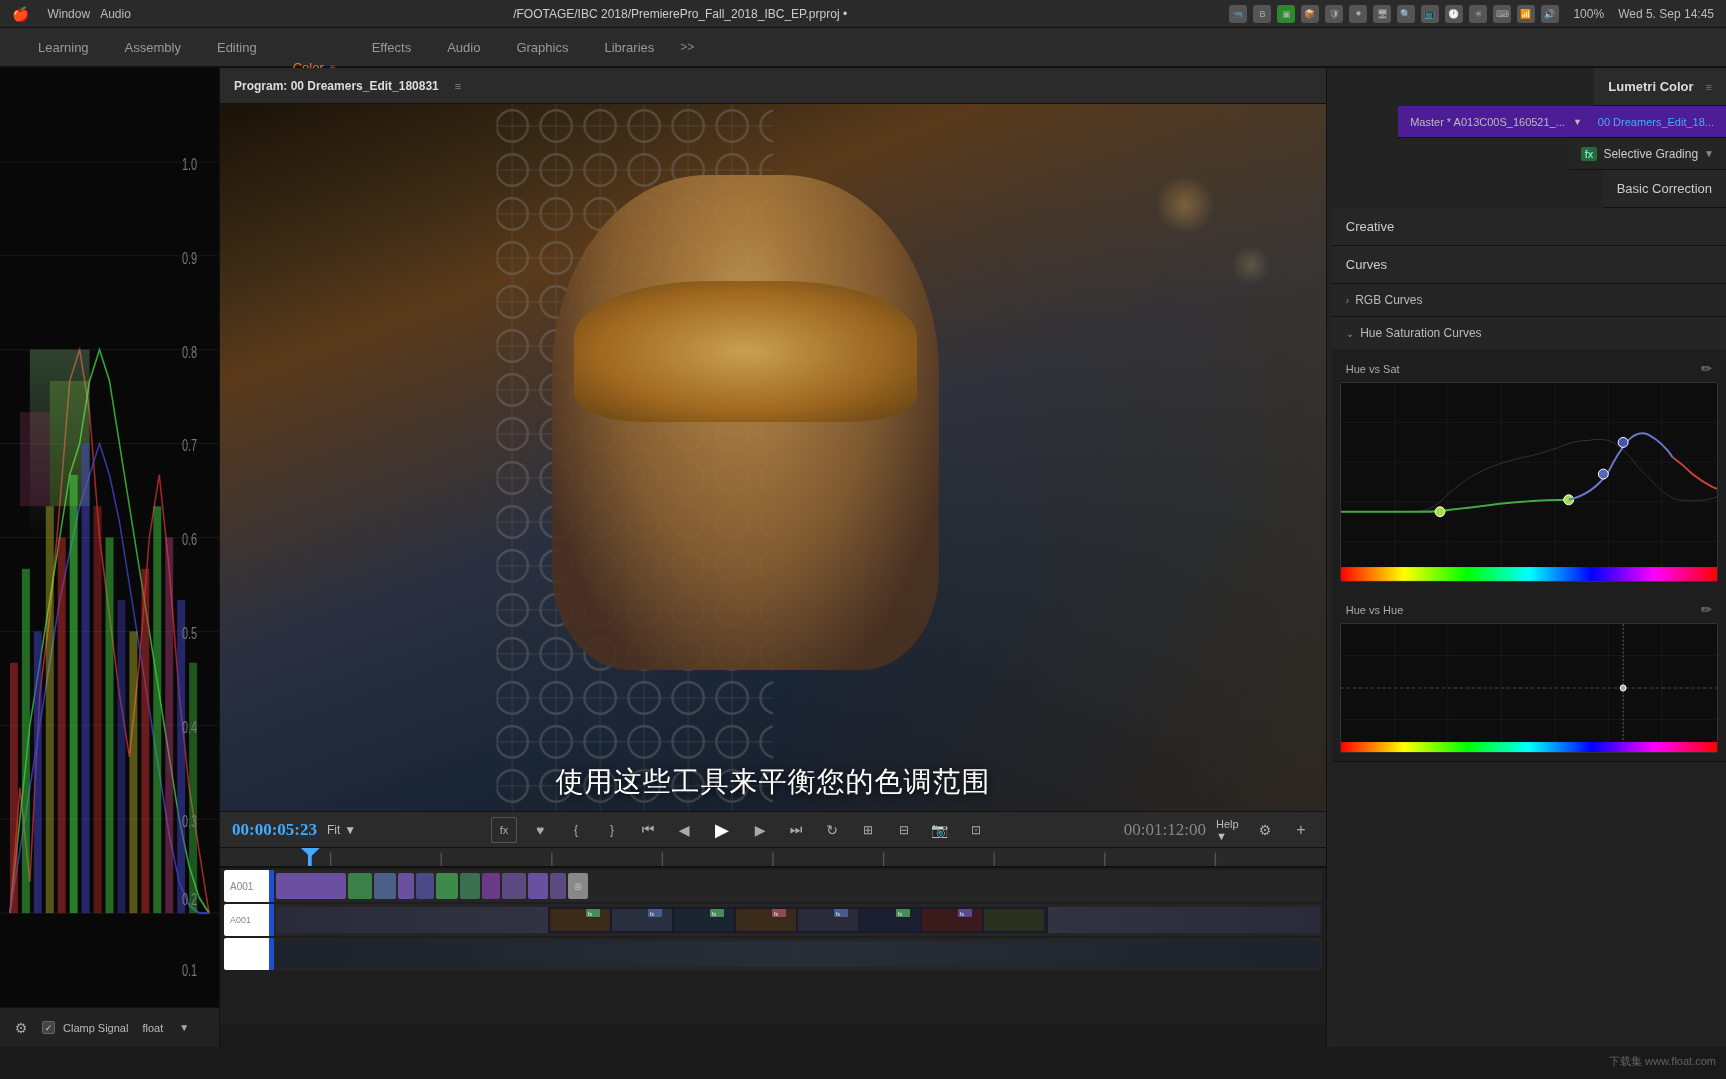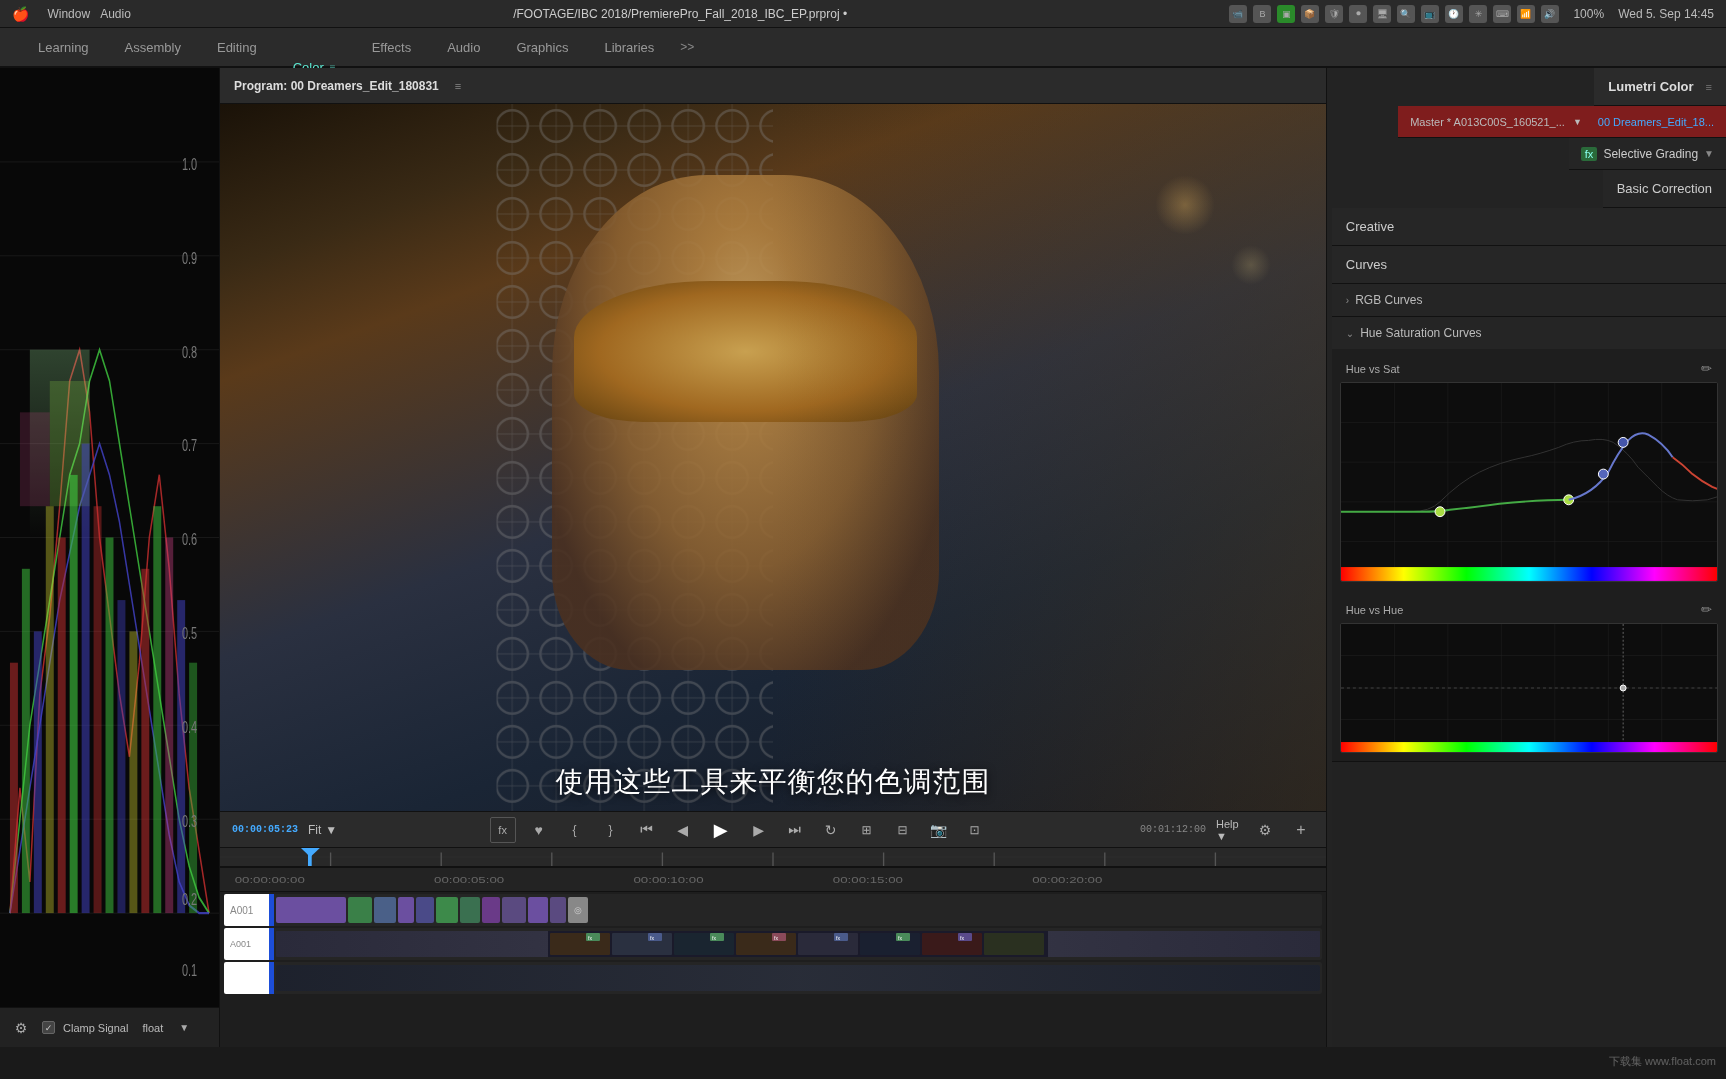--- a/index.html
+++ b/index.html
@@ -43,21 +43,21 @@
       padding: 0 18px;
       height: 40px;
       display: flex;
       align-items: center;
       font-size: 13px;
       color: #999;
       cursor: pointer;
       position: relative;
     }
     .workspace-tab.active {
-      color: #5eead4;
+      color: #f97316;
       margin-top: 40px;
     }
     .workspace-tab.active::after {
       content: '';
       position: absolute;
       bottom: 0;
       left: 0;
       right: 0;
       height: 2px;
       background: #4a9eff;
@@ -149,23 +149,23 @@
     .playback-controls {
       height: 36px;
       background: #2b2b2b;
       display: flex;
       align-items: center;
       padding: 0 12px;
       gap: 10px;
       border-top: 1px solid #111;
     }
     .timecode {
-      font-size: 10px;
+      font-size: 17px;
       color: #4af;
-      font-family: Liberation Mono, monospace;
+      font-family: Liberation Serif, serif;
       font-weight: 600;
     }
     .fit-dropdown {
       display: flex;
       align-items: center;
       gap: 4px;
       font-size: 12px;
       color: #bbb;
       cursor: pointer;
     }
@@ -313,21 +313,21 @@
       gap: 8px;
       border-bottom: 1px solid #111;
       font-size: 13px;
       font-weight: 600;
       color: #ddd;
     }
     .lumetri-header-menu { font-size: 11px; color: #777; margin-left: 4px; cursor: pointer; }
 
     .lumetri-sub-header {
       height: 32px;
-      background: #7f1d1d;
+      background: #4c1d95;
       display: flex;
       align-items: center;
       padding: 0 12px;
       gap: 8px;
       border-bottom: 1px solid #111;
       font-size: 11px;
       color: #bbb;
     }
     .master-badge {
       font-size: 11px;
@@ -678,32 +678,20 @@
           <line x1="738" y1="5" x2="738" y2="20" stroke="#555" stroke-width="1"></line>
 
           <line x1="67" y1="0" x2="67" y2="20" stroke="#4af" stroke-width="2"></line>
           <polygon points="60,0 74,0 67,10" fill="#4af"></polygon>
         </svg>
       </div>
     </div>
 
     <div class="timeline-area">
 
-      <div class="timeline-ruler">
-        <div class="ruler-marks">
-          <svg width="100%" height="100%" viewBox="0 0 820 24" preserveAspectRatio="none">
-            <rect width="820" height="24" fill="#232323"></rect>
-            <text x="5" y="16" fill="#666" font-size="10">00:00:00:00</text>
-            <text x="155" y="16" fill="#666" font-size="10">00:00:05:00</text>
-            <text x="305" y="16" fill="#666" font-size="10">00:00:10:00</text>
-            <text x="455" y="16" fill="#666" font-size="10">00:00:15:00</text>
-            <text x="605" y="16" fill="#666" font-size="10">00:00:20:00</text>
-          </svg>
-        </div>
-      </div>
 
       <div class="timeline-tracks">
 
         <div class="track-row">
           <div class="track-label">A001</div>
           <div class="track-clips">
             <div class="clip clip-purple" style="width:70px;"></div>
             <div class="clip clip-green" style="width:24px; background:#3a8048;"></div>
             <div class="clip clip-green" style="width:22px; background:#4a6088;"></div>
             <div class="clip clip-purple" style="width:16px;"></div>

